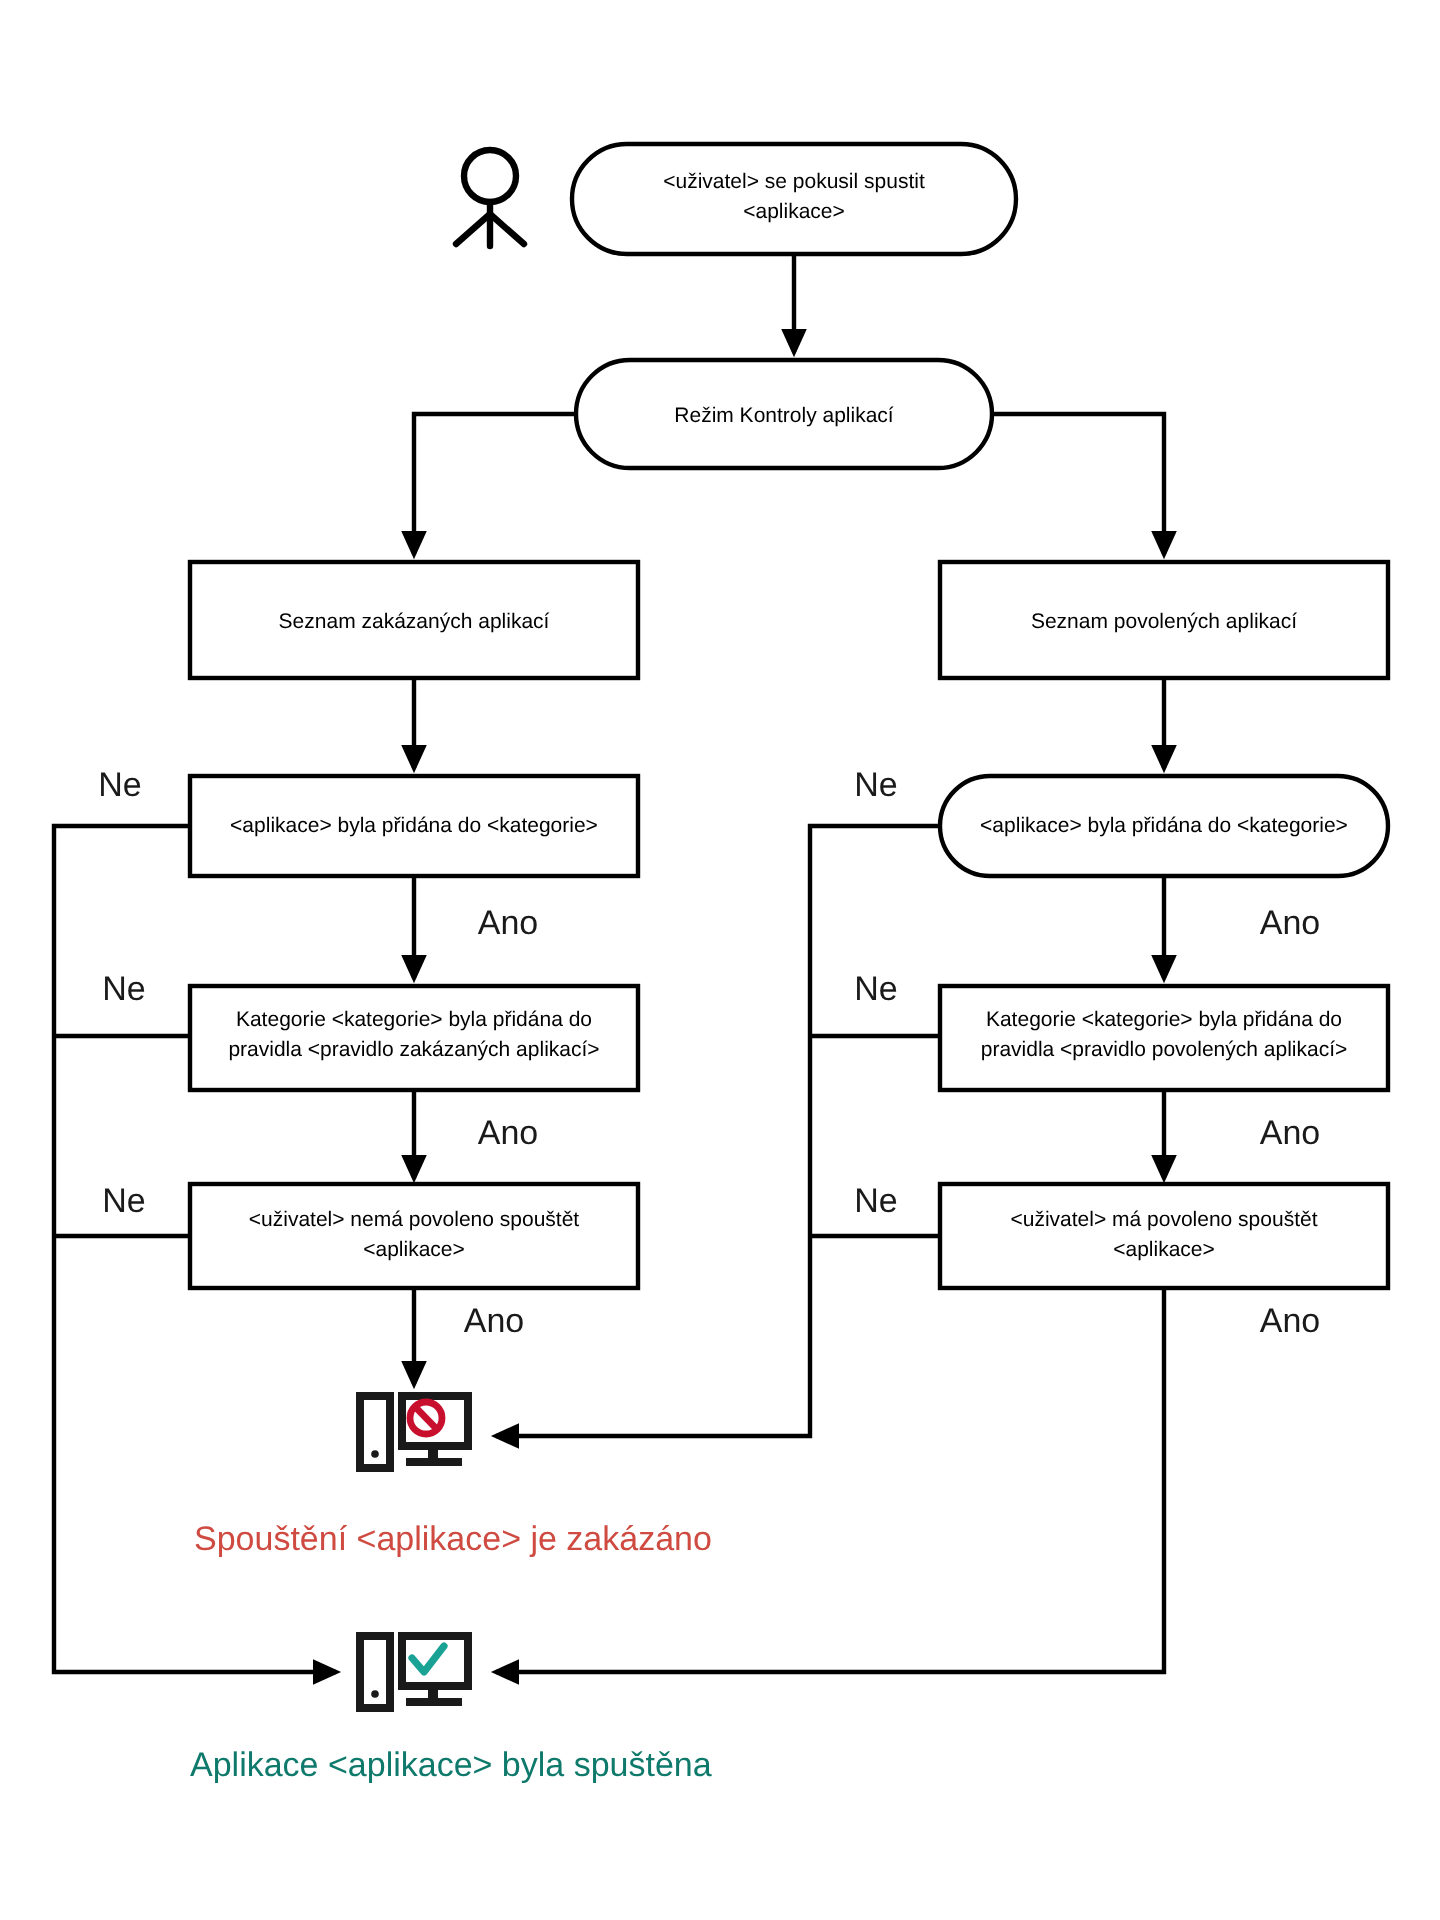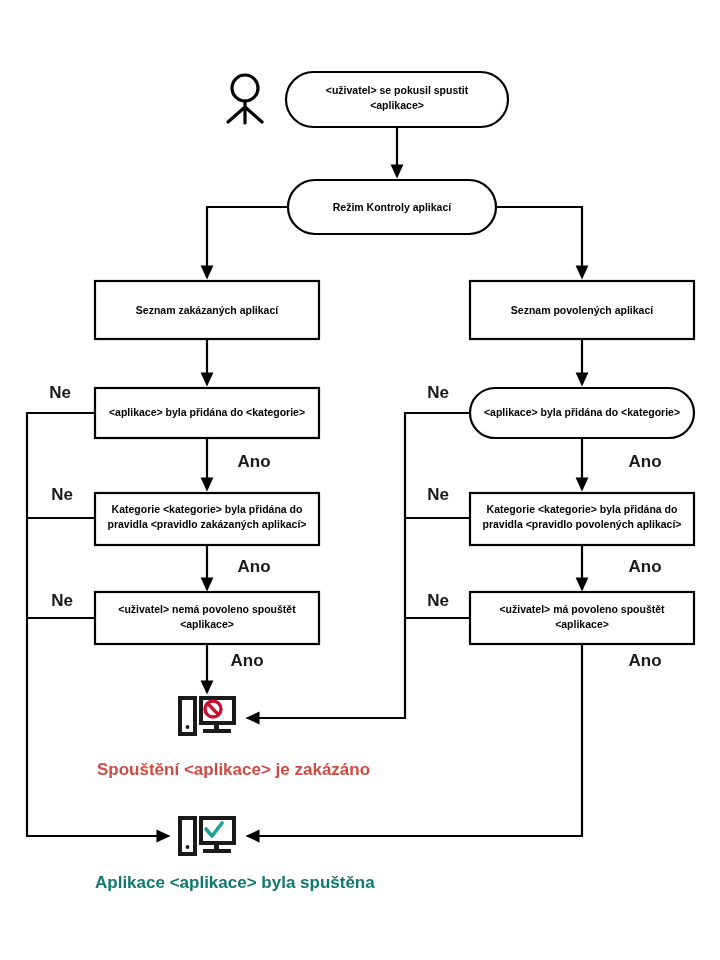--- a/index.html
+++ b/index.html
@@ -10,21 +10,20 @@
   body {
     width: 720px;
     height: 960px;
     font-family: "Liberation Sans", sans-serif;
     overflow: hidden;
   }
   #diagram-root {
     position: relative;
     width: 720px;
     height: 960px;
-    font-weight: bold;
   }
   svg.flow {
     position: absolute;
     top: 0;
     left: 0;
     width: 720px;
     height: 960px;
   }
   .node-text {
     font-family: "Liberation Sans", sans-serif;

